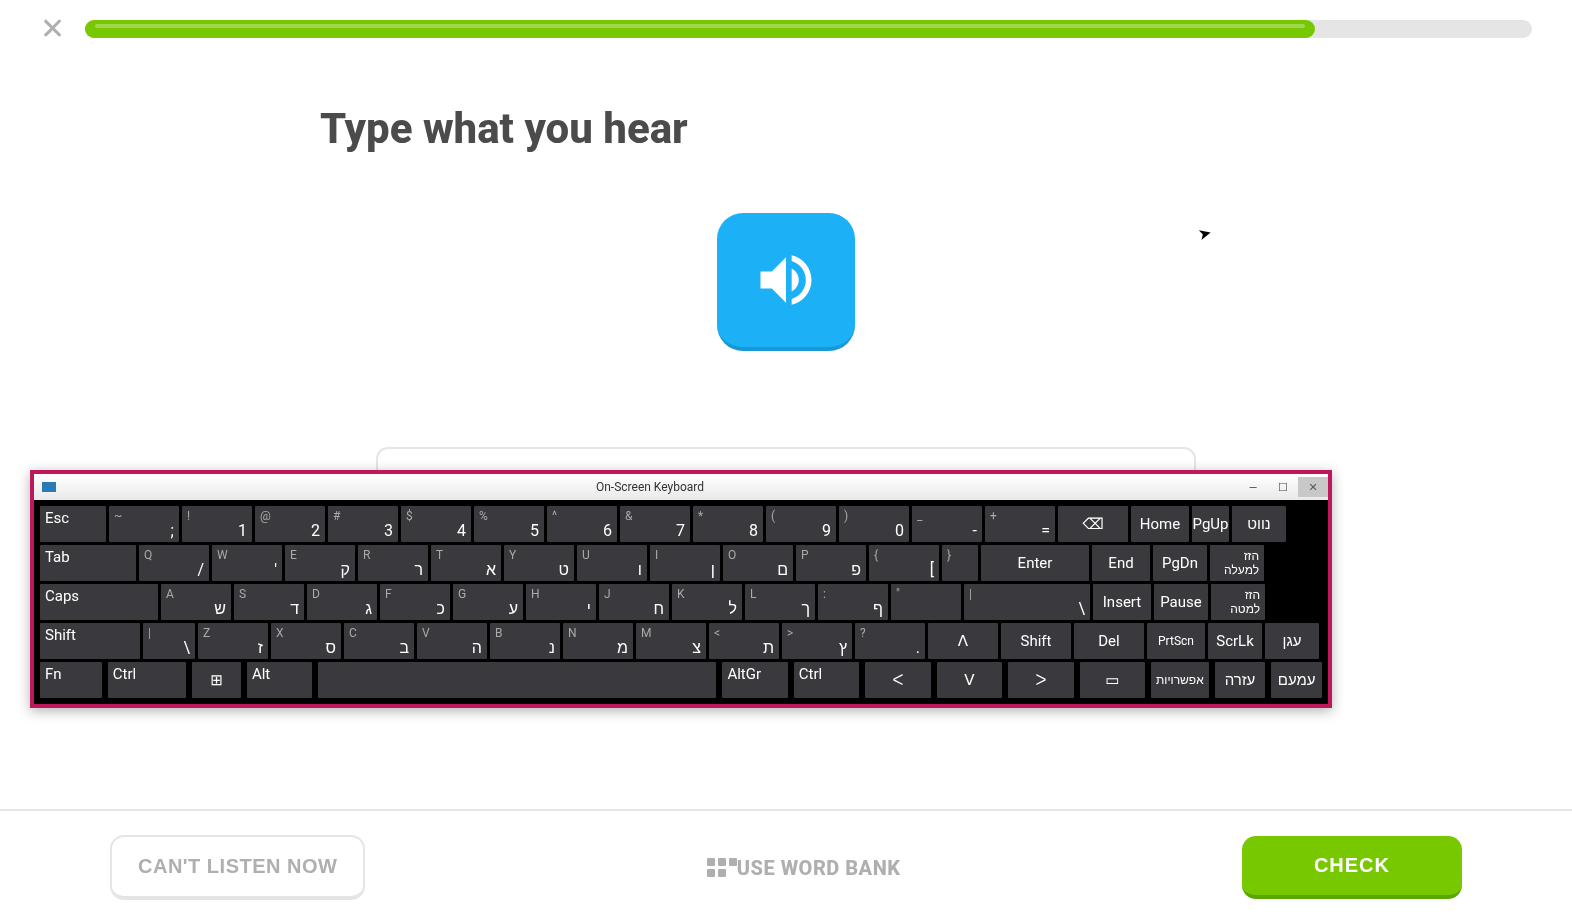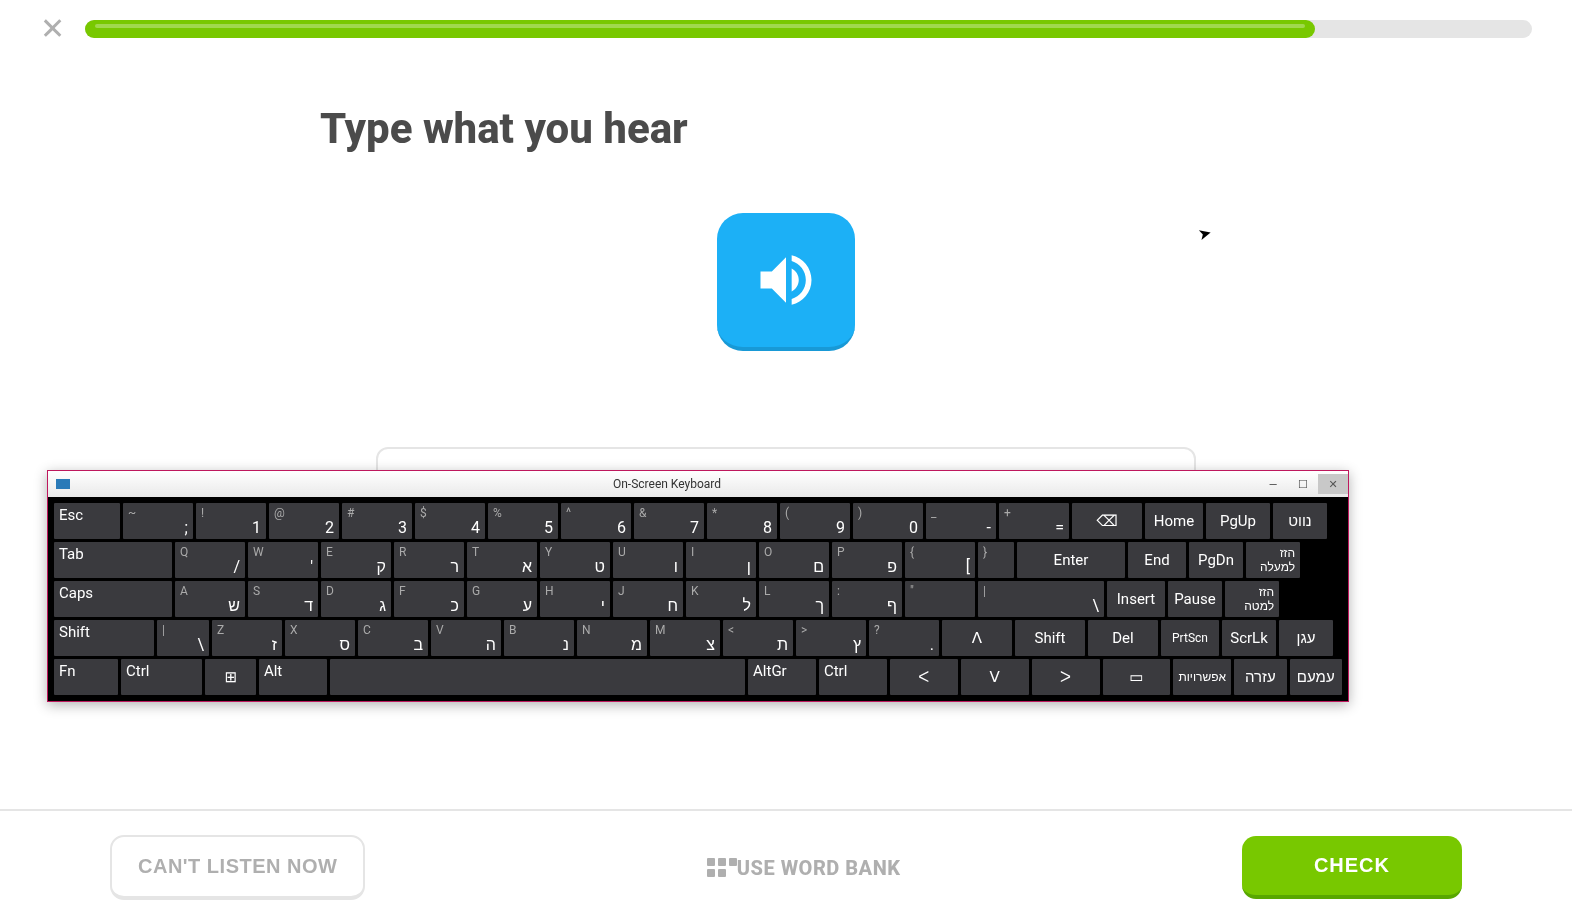--- a/index.html
+++ b/index.html
@@ -126,23 +126,22 @@
   cursor: pointer;
   letter-spacing: 1px;
   text-align: center;
 }
 .osk-window {
   position: absolute;
   top: 470px;
   left: 30px;
   width: 1302px;
   background: #14532d;
-  border: 1px solid #be185d;
+  border: 4px solid #be185d;
   box-shadow: 0 3px 12px rgba(0,0,0,0.3);
-  margin-left: 17px;
 }
 .osk-title {
   display: flex;
   align-items: center;
   height: 26px;
   font-size: 12px;
   color: #333;
   position: relative;
   background: linear-gradient(#fff,#e9e9e9);
 }
@@ -154,21 +153,21 @@
 .osk-win-btn {
   width: 30px; height: 20px; display: flex; align-items: center; justify-content: center;
   font-size: 11px; color: #444; cursor: pointer;
 }
 .osk-win-btn.close { background: #c8c8c8; color:#555; }
 .osk-body {
   background: #000;
   padding: 6px;
 }
 .osk-row { display: flex; gap: 3px; margin-bottom: 3px; }
-.osk-row:last-child { margin-bottom: 0; }
+.osk-row:last-child { margin-bottom: 0; gap: 6px; }
 .key {
   background: #3a3a3e;
   color: #fff;
   font-size: 14px;
   display: flex;
   flex-direction: column;
   justify-content: space-between;
   padding: 3px 5px;
   height: 36px;
   cursor: pointer;
@@ -269,25 +268,25 @@
         <div class="key" style="width: 70px;">
           <span class="tl">_</span>
           <span class="br">-</span>
         </div>
         <div class="key" style="width: 70px;">
           <span class="tl">+</span>
           <span class="br">=</span>
         </div>
         <div class="key side" style="width: 70px;">⌫</div>
         <div class="key side" style="width: 58px;">Home</div>
-        <div class="key side" style="width: 64px;">PgUp</div>
+        <div class="key side" style="width: 37px;">PgUp</div>
         <div class="key side" style="width: 54px;">נווט</div>
       </div>
       <div class="osk-row">
-        <div class="key wide-label" style="width: 118px;">Tab</div>
+        <div class="key wide-label" style="width: 96px;">Tab</div>
         <div class="key" style="width: 70px;">
           <span class="tl">Q</span>
           <span class="br">/</span>
         </div>
         <div class="key" style="width: 70px;">
           <span class="tl">W</span>
           <span class="br">'</span>
         </div>
         <div class="key" style="width: 70px;">
           <span class="tl">E</span>

